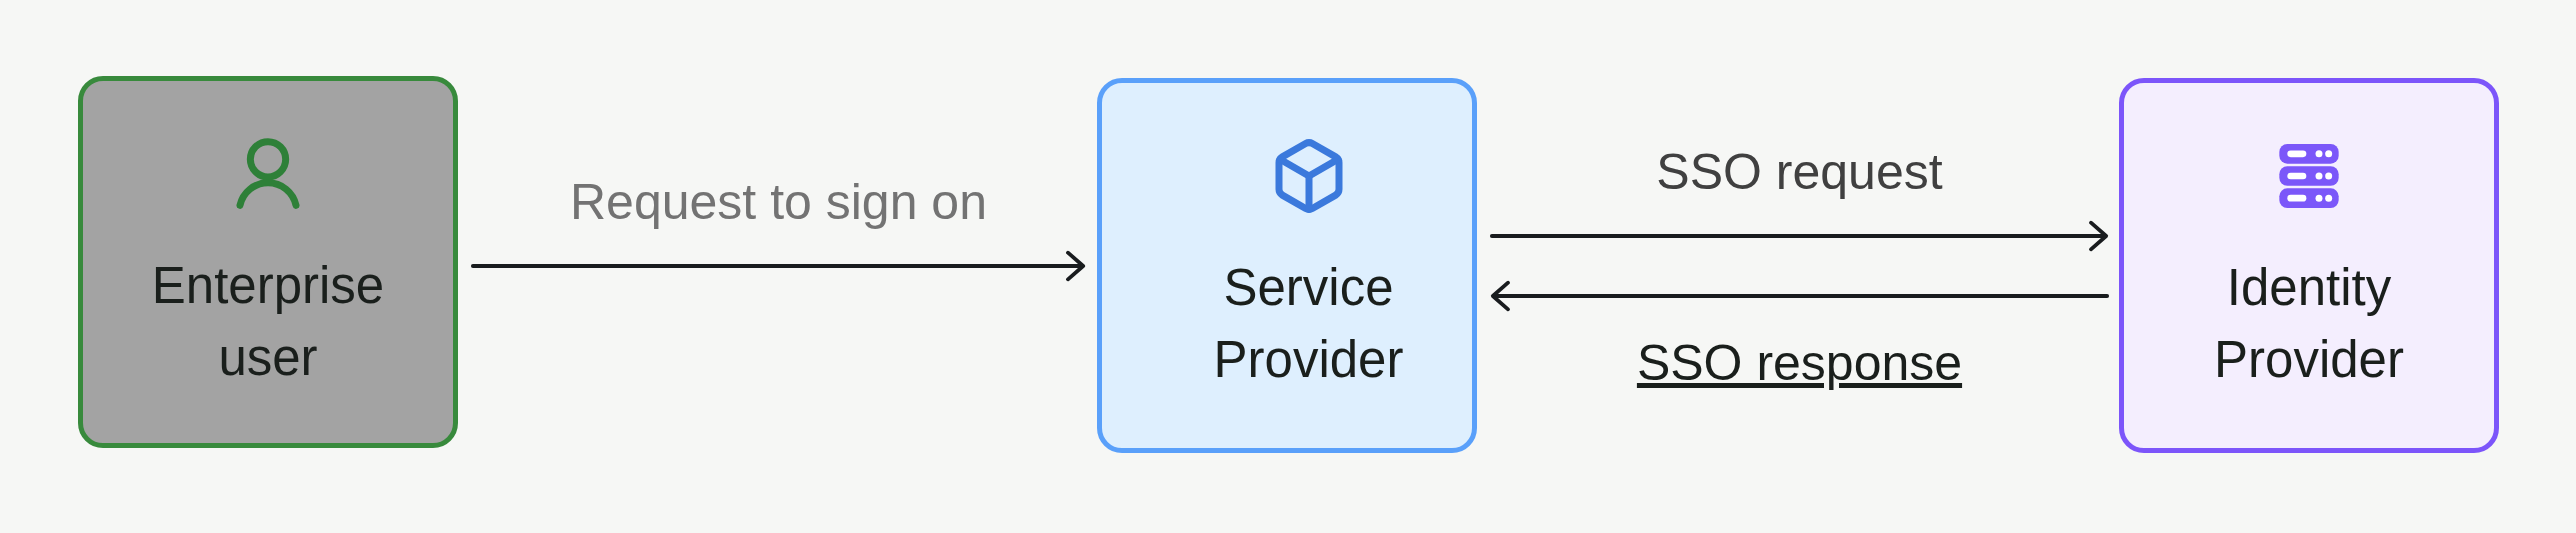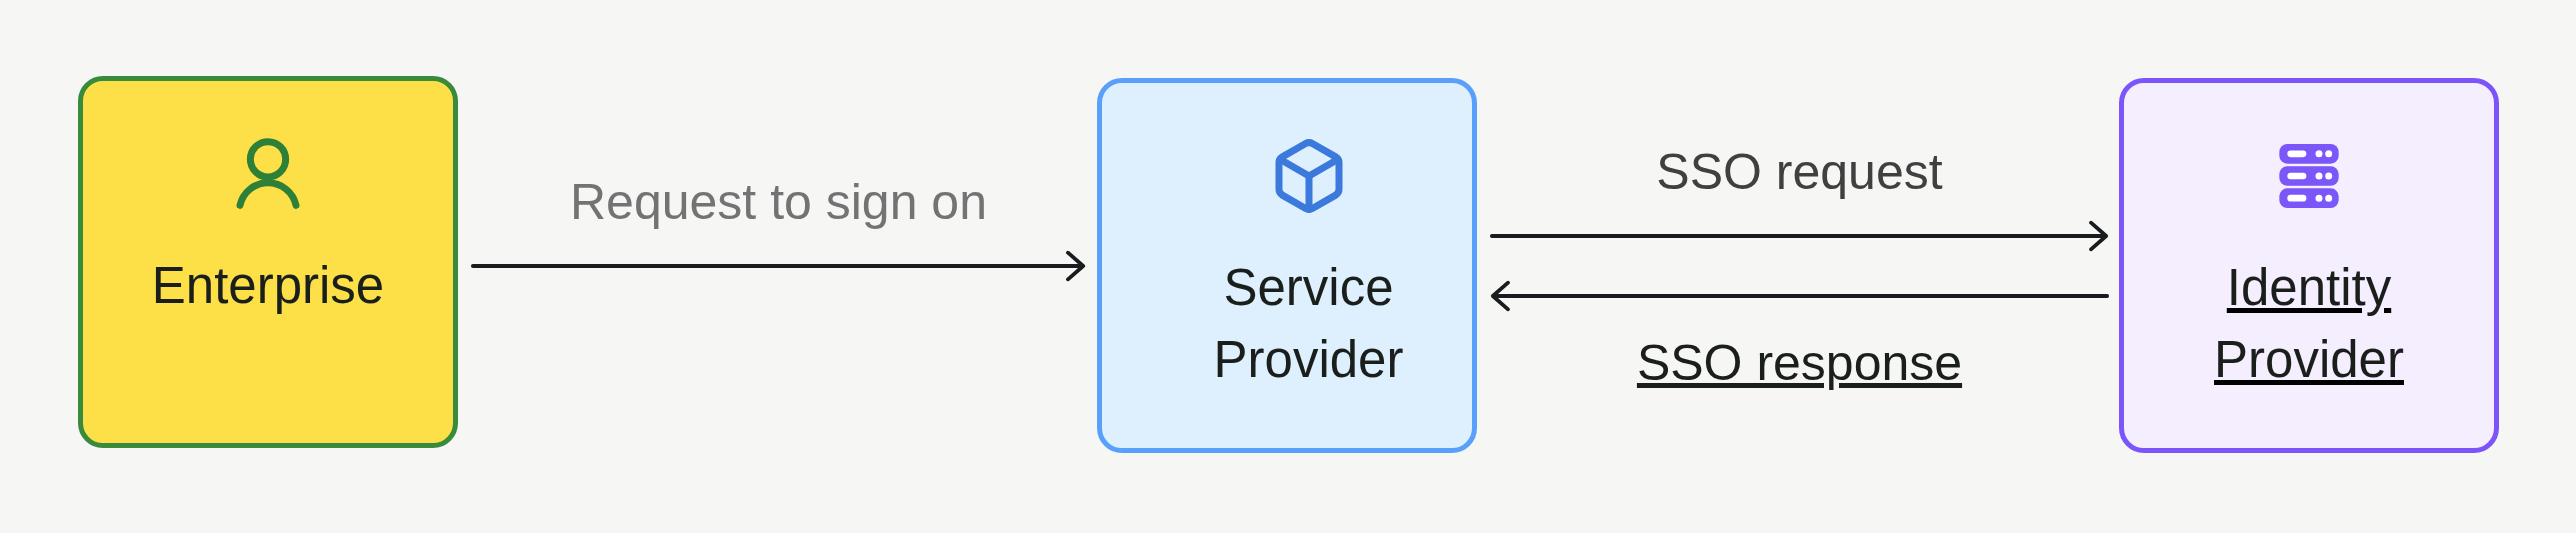--- a/index.html
+++ b/index.html
@@ -59,29 +59,30 @@
   .edge-arrow-1 { left: 470px;  top: 245px; }
   .edge-arrow-2 { left: 1489px; top: 215px; }
   .edge-arrow-3 { left: 1489px; top: 275px; }
   .edge-arrow svg { display: block; }
 </style>
 </head>
 <body>
 
 <div class="canvas" style="background-color: rgb(246, 247, 245);">
 
-  <div class="node node-1" style="border-color: rgb(56, 138, 60); background-color: #fde047;">
+  <div class="node node-1" style="border-color: rgb(56, 138, 60); background-color: #a3a3a3;">
     <span class="icon-wrap" style="color: rgb(46, 128, 56);">
       <svg viewBox="0 0 24 24" fill="none" stroke="currentColor" stroke-width="2.1" stroke-linecap="round" stroke-linejoin="round">
         <circle cx="12" cy="7.6" r="5.3"></circle>
         <path d="M3.6 21.4a8.6 8.6 0 0 1 16.8 0"></path>
       </svg>
     </span>
     <div class="node-label" style="color: rgb(26, 31, 28);">
       <div>Enterprise</div>
+      <div>user</div>
     </div>
   </div>
 
   <div class="edge-label edge-label-1" style="color: #737373;">Request to sign on</div>
   <span class="edge-arrow edge-arrow-1" style="color: rgb(25, 28, 30);">
     <svg width="617" height="42" viewBox="0 0 648 44" fill="none" stroke="currentColor" stroke-width="4" stroke-linecap="round" stroke-linejoin="round">
       <line x1="3" y1="22" x2="642" y2="22"></line>
       <polyline points="628,8 644,22 628,36"></polyline>
     </svg>
   </span>
@@ -109,21 +110,21 @@
   </span>
 
   <span class="edge-arrow edge-arrow-3" style="color: rgb(25, 28, 30);">
     <svg width="621" height="42" viewBox="0 0 652 44" fill="none" stroke="currentColor" stroke-width="4" stroke-linecap="round" stroke-linejoin="round">
       <line x1="649" y1="22" x2="6" y2="22"></line>
       <polyline points="20,8 4,22 20,36"></polyline>
     </svg>
   </span>
   <div class="edge-label edge-label-3" style="color: rgb(26, 31, 28);">SSO response</div>
 
-  <div class="node node-3" style="border-color: rgb(124, 85, 250); background-color: rgb(244, 238, 254); text-decoration: underline;">
+  <div class="node node-3" style="border-color: rgb(124, 85, 250); background-color: rgb(244, 238, 254);">
     <span class="icon-wrap" style="color: rgb(123, 87, 249);">
       <svg viewBox="0 0 24 24">
         <g fill="currentColor">
           <rect x="3.1" y="2.4" width="17.8" height="5.9" rx="2.4"></rect>
           <rect x="3.1" y="9.05" width="17.8" height="5.9" rx="2.4"></rect>
           <rect x="3.1" y="15.7" width="17.8" height="5.9" rx="2.4"></rect>
         </g>
         <g fill="#ffffff">
           <rect x="5.5" y="4.35" width="5.7" height="2" rx="1"></rect>
           <circle cx="15.0" cy="5.35" r="1.05"></circle>

